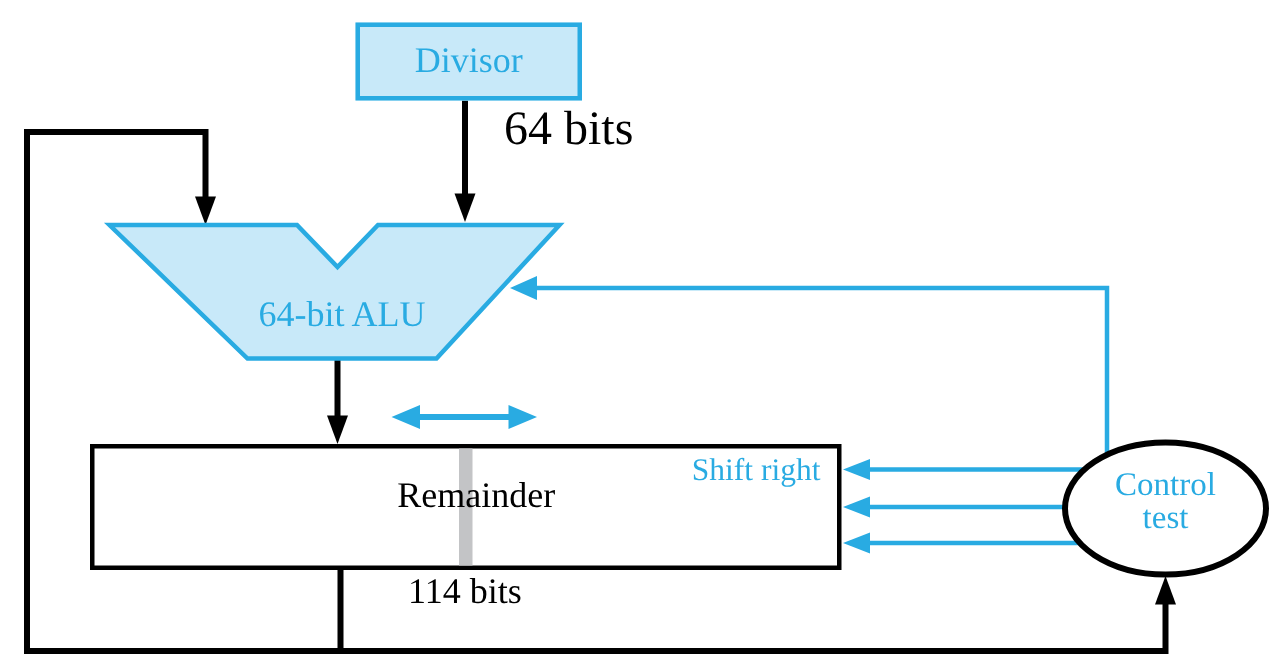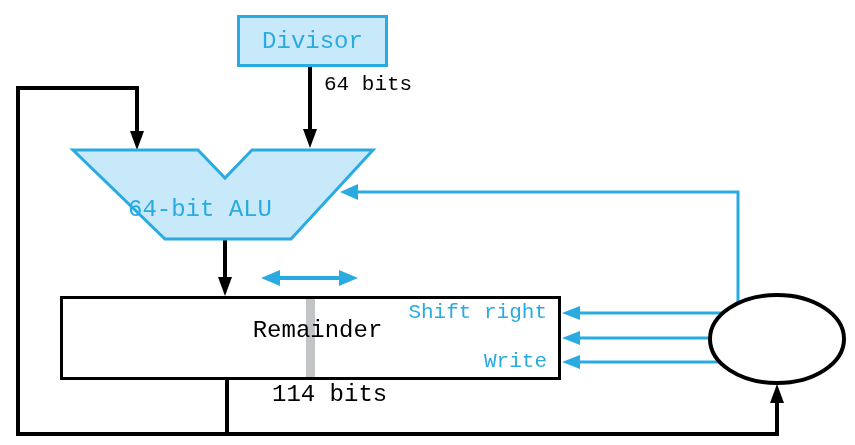--- a/index.html
+++ b/index.html
@@ -2,38 +2,38 @@
 <html><head>
 <meta charset="utf-8">
 <style>
   * { margin: 0; padding: 0; box-sizing: border-box; }
   html, body { background: #ffffff; }
   .canvas {
     position: relative;
     width: 855px;
     height: 445px;
     background: #ffffff;
-    font-family: Liberation Mono, monospace;
+    font-family: Liberation Serif, serif;
     overflow: hidden;
   }
   .layer { position: absolute; left: 0; top: 0; }
   .abs { position: absolute; }
   .cyan-text { color: #29ABE2; }
   .black-text { color: #000000; }
   .divisor-box {
     left: 237px; top: 15px; width: 151px; height: 52px;
     background: #C8E9F9; border: 3px solid #29ABE2;
     display: flex; align-items: center; justify-content: center;
     font-size: 24px;
   }
   .alu-label {
     left: 128px; top: 197px; width: 200px;
-    font-size: 24px; line-height: 26px;
+    text-align: center; font-size: 24px; line-height: 26px;
   }
-  .bus64-label { left: 324px; top: 72px; font-size: 21px; line-height: 26px; }
+  .bus64-label { left: 336px; top: 72px; font-size: 32px; line-height: 26px; }
   .bus128-label { left: 272px; top: 382px; font-size: 24px; line-height: 26px; }
   .remainder-box {
     left: 60px; top: 296px; width: 501px; height: 84px;
     background: #ffffff; border: 3px solid #000000;
   }
   .divider-bar { left: 306px; top: 299px; width: 9px; height: 78px; background: #C3C4C6; }
   .remainder-label {
     left: 250px; top: 318px; width: 135px;
     text-align: center; font-size: 24px; line-height: 26px;
   }
@@ -95,18 +95,21 @@
 
   <div class="abs bus64-label black-text">64 bits</div>
 
   <div class="abs alu-label cyan-text">64-bit ALU</div>
 
   <div class="abs remainder-box"></div>
   <div class="abs divider-bar"></div>
   <div class="abs remainder-label black-text">Remainder</div>
 
   <div class="abs signal-label sig-1 cyan-text">Shift right</div>
-  <div class="abs signal-label sig-3 cyan-text">Write</div>
 
   <div class="abs bus128-label black-text">114 bits</div>
 
+  <div class="abs control-label cyan-text">
+    <div>Control</div>
+    <div>test</div>
+  </div>
 
 </div>
 
 </body></html>

